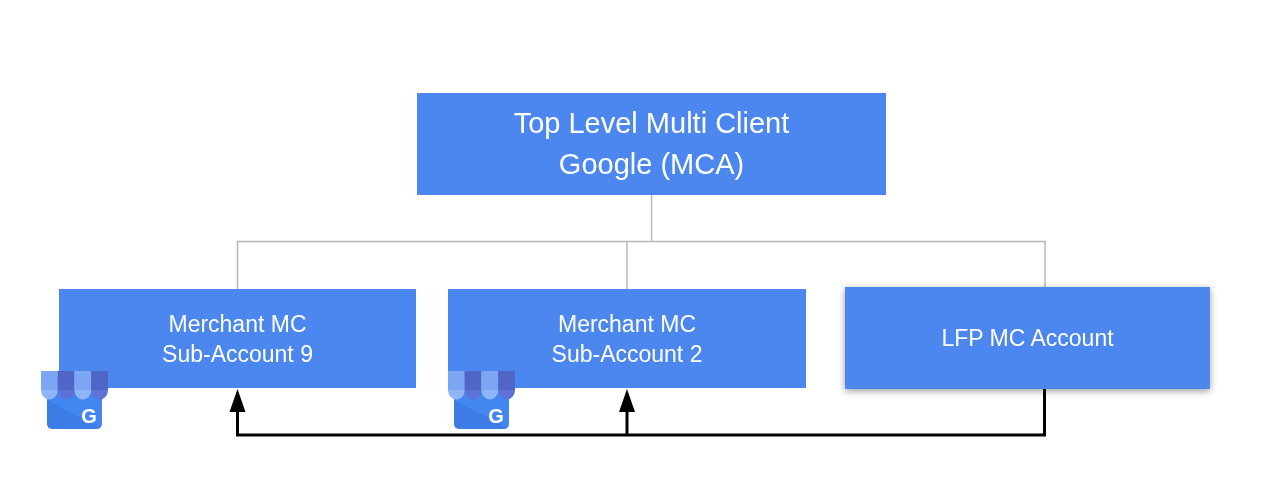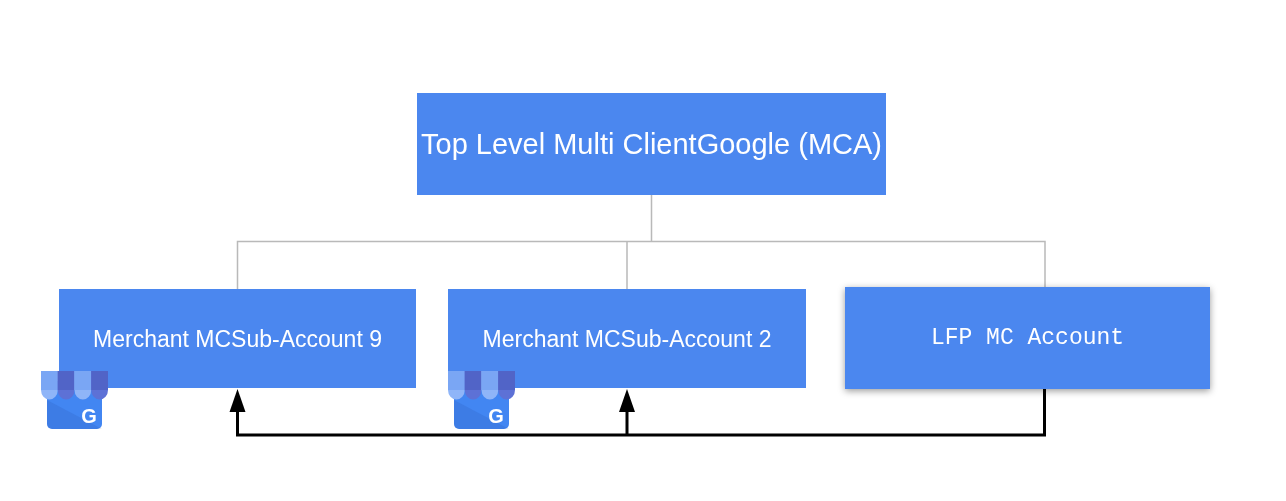--- a/index.html
+++ b/index.html
@@ -13,21 +13,21 @@
   #connector-layer {
     position: absolute; left: 0; top: 0;
     width: 1286px; height: 501px;
     z-index: 0;
   }
   .node {
     position: absolute;
     background: #4b87ef;
     color: #ffffff;
     display: flex;
-    flex-direction: row;
+    flex-direction: column;
     align-items: center;
     justify-content: center;
     text-align: center;
     z-index: 1;
   }
   .node .line { white-space: nowrap; }
   #node-root {
     left: 417px; top: 93px; width: 469px; height: 102px;
     font-size: 29px; line-height: 41px;
   }
@@ -36,21 +36,20 @@
     font-size: 23px; line-height: 30px;
   }
   #node-sub2 {
     left: 448px; top: 289px; width: 358px; height: 99px;
     font-size: 23px; line-height: 30px;
   }
   #node-lfp {
     left: 845px; top: 287px; width: 365px; height: 102px;
     font-size: 23px; line-height: 30px;
     box-shadow: 0 2px 7px rgba(0,0,0,0.40);
-    font-family: Liberation Mono, monospace;
   }
   #node-lfp .line-sub { font-size: 20px; }
   .gmb-icon {
     position: absolute;
     z-index: 2;
   }
   #gmb-icon-1 { left: 41px; top: 369px; }
   #gmb-icon-2 { left: 448px; top: 369px; }
   .gmb-g {
     font-family: "Liberation Sans", sans-serif;

